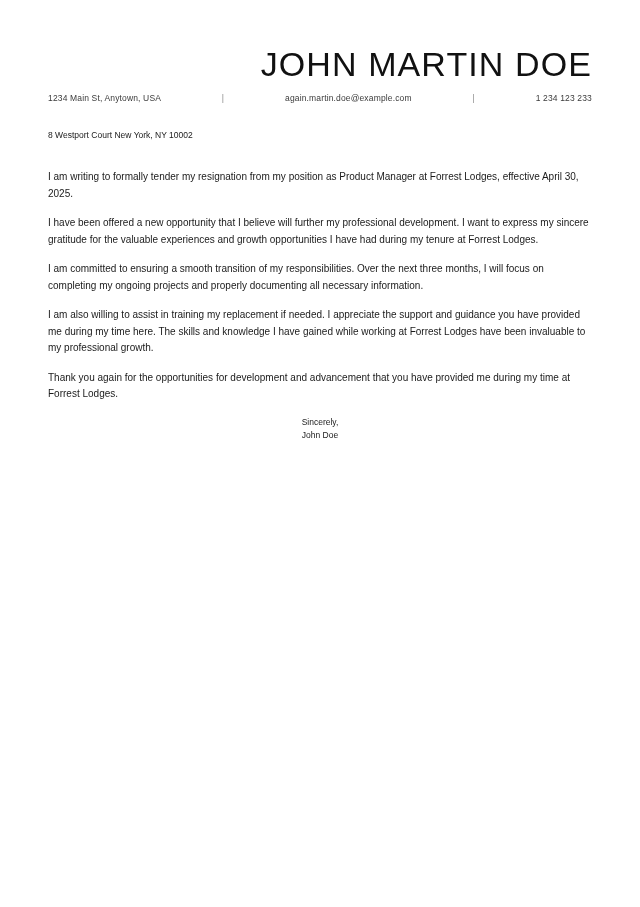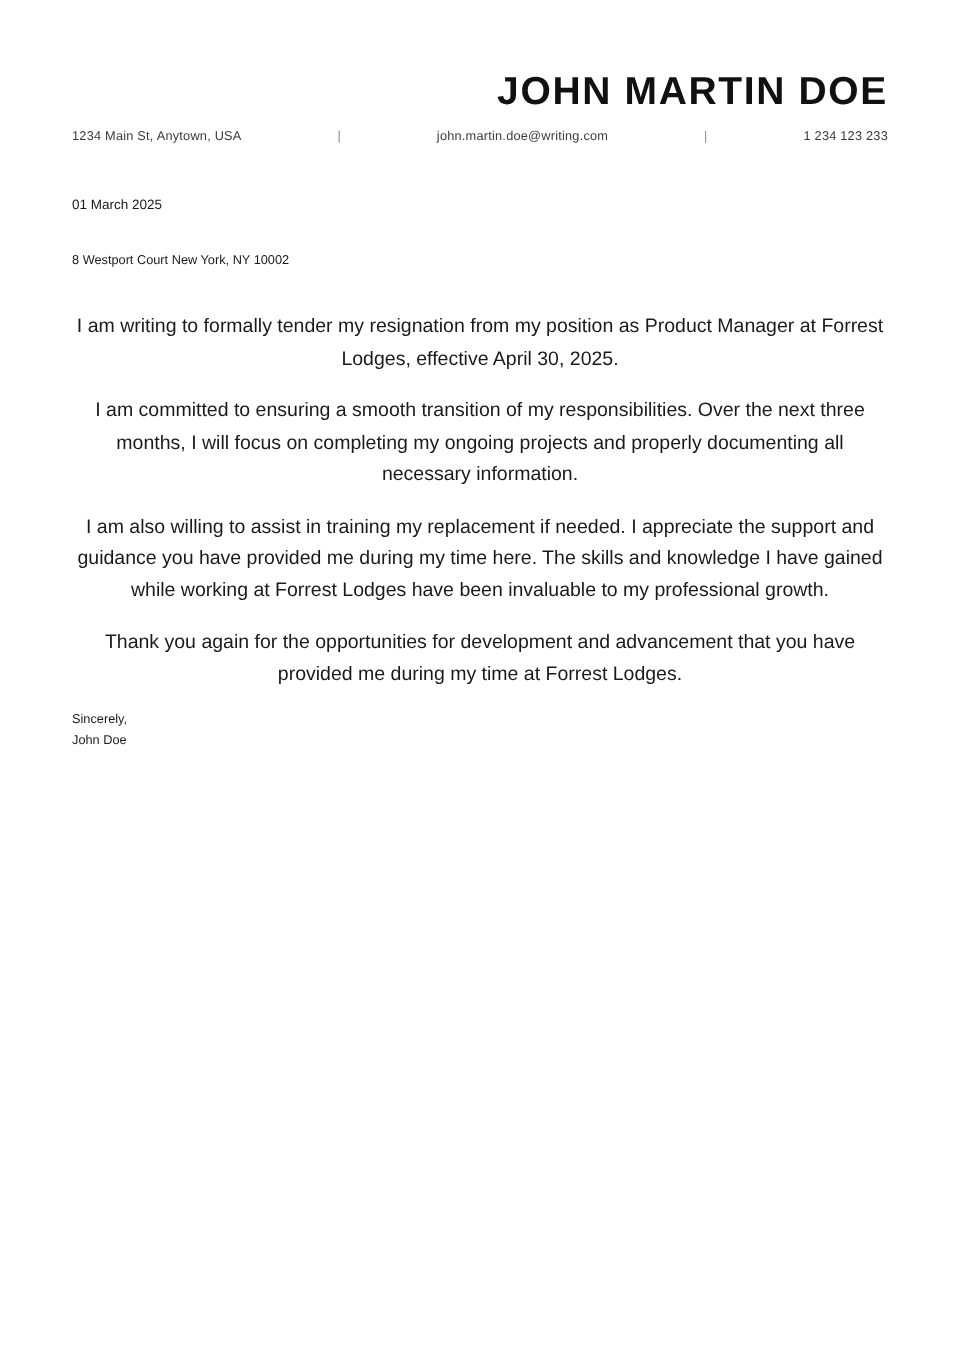--- a/index.html
+++ b/index.html
@@ -21,22 +21,22 @@
     background: #ffffff;
     box-sizing: border-box;
     padding: 0 48px;
   }
   
   .letter-header {
     padding-top: 46px;
     text-align: right;
   }
   .name-title {
-    font-size: 26px;
-    font-weight: bold;
+    font-size: 34px;
+    font-weight: normal;
     letter-spacing: 1.1px;
     color: #111111;
     line-height: 1.1;
     margin: 0;
   }
   .contact-line {
     margin-top: 10px;
     font-size: 8.5px;
     color: #3a3a3a;
     letter-spacing: 0.15px;
@@ -63,60 +63,61 @@
   }
   .recipient-block div {
     white-space: pre;
   }
   
   .body-block {
     margin-top: 26px;
     max-width: 545px;
   }
   .body-block p {
-    font-size: 13px;
+    font-size: 10px;
     line-height: 1.65;
     color: #1a1a1a;
     margin: 0 0 13px 0;
-    text-align: center;
+    text-align: left;
   }
   .signoff {
     margin-top: 10px;
     font-size: 8.5px;
     line-height: 1.62;
     color: #1a1a1a;
+    text-align: center;
   }
   .signoff div {
     white-space: pre;
   }
 </style>
 </head>
 <body>
 
 <div class="page">
 
   <div class="letter-header">
     <h1 class="name-title">JOHN MARTIN DOE</h1>
     <div class="contact-line">
       <span>1234 Main St, Anytown, USA</span>
       <span class="contact-sep">|</span>
-      <span>john.martin.doe@writing.com</span>
+      <span>again.martin.doe@example.com</span>
       <span class="contact-sep">|</span>
       <span>1 234 123 233</span>
     </div>
   </div>
 
-  <div class="date-line">01 March 2025</div>
 
   <div class="recipient-block">
     <div>8 Westport Court New York, NY 10002</div>
   </div>
 
   <div class="body-block">
     <p>I am writing to formally tender my resignation from my position as Product Manager at Forrest Lodges, effective April 30, 2025.</p>
+    <p>I have been offered a new opportunity that I believe will further my professional development. I want to express my sincere gratitude for the valuable experiences and growth opportunities I have had during my tenure at Forrest Lodges.</p>
     <p>I am committed to ensuring a smooth transition of my responsibilities. Over the next three months, I will focus on completing my ongoing projects and properly documenting all necessary information.</p>
     <p>I am also willing to assist in training my replacement if needed. I appreciate the support and guidance you have provided me during my time here. The skills and knowledge I have gained while working at Forrest Lodges have been invaluable to my professional growth.</p>
     <p>Thank you again for the opportunities for development and advancement that you have provided me during my time at Forrest Lodges.</p>
   </div>
 
   <div class="signoff">
     <div>Sincerely,</div>
     <div>John Doe</div>
   </div>
 

